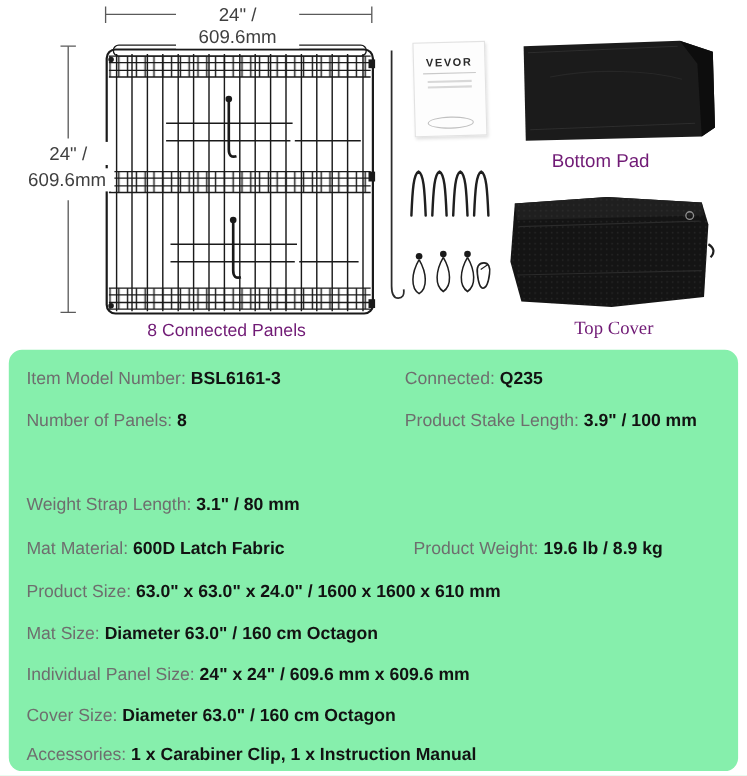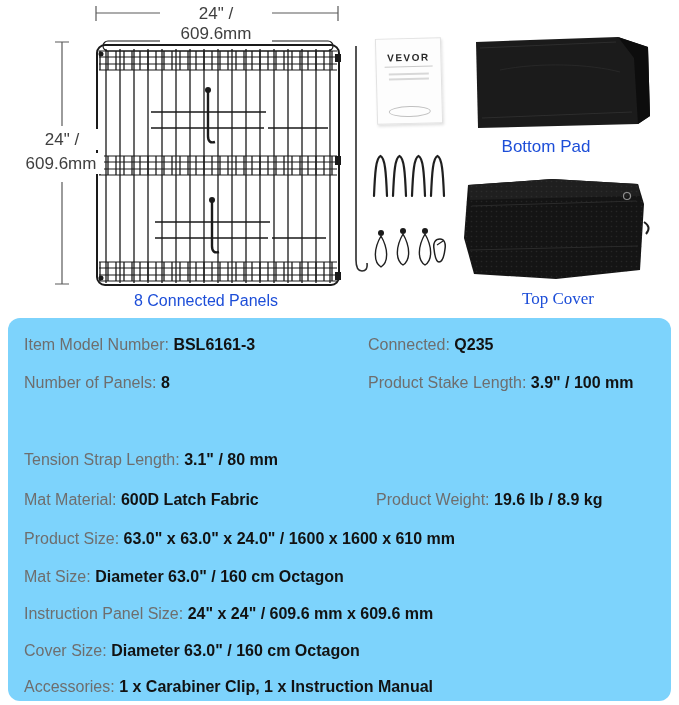--- a/index.html
+++ b/index.html
@@ -6,36 +6,36 @@
   #stage{
     position:relative;width:679px;height:705px;background:#ffffff;overflow:hidden;
     font-family:"Liberation Sans", sans-serif;color:#1a1a1a;
   }
   
   #art{position:absolute;left:0;top:0;width:679px;height:312px;}
   .dim-text{
     position:absolute;color:#3f3f3f;font-size:17px;line-height:21px;text-align:center;
     background:#fff;
   }
-  .caption{position:absolute;color:#1d4ed8;font-size:16px;text-align:center;}
+  .caption{position:absolute;color:#701a75;font-size:16px;text-align:center;}
   .caption.big{font-size:17px;}
   
   #manual{
     position:absolute;left:376px;top:38px;width:64px;height:84px;background:#fdfdfd;
     border:1px solid #e2e2e2;box-shadow:1px 2px 3px rgba(0,0,0,.12);
     transform:rotate(-1.5deg);text-align:center;
   }
   #manual .brand{font-size:10px;font-weight:bold;letter-spacing:1.5px;color:#2a2a2a;margin-top:13px;}
   #manual .rule{height:1px;background:#c9c9c9;margin:3px 8px 0 8px;}
   #manual .tiny{height:2px;background:#d8d8d8;margin:6px 12px 0 12px;}
   #manual .oval{width:40px;height:9px;border:1px solid #c0c0c0;border-radius:50%;margin:26px auto 0 auto;}
   
   #spec-panel{
     position:absolute;left:8px;top:318px;width:663px;height:383px;
-    background:#7dd3fc;border-radius:12px;
+    background:#86efac;border-radius:12px;
   }
   .srow{position:absolute;left:16px;right:10px;height:20px;font-size:16px;line-height:20px;white-space:nowrap;}
   .srow .cell{position:absolute;left:0;top:0;}
   .srow .cell.right{left:344px;}
   .lbl{color:#6e6e6e;}
   .val{color:#121212;font-weight:700;}
 </style>
 </head>
 <body>
 
@@ -171,21 +171,21 @@
       </div>
       <div class="cell right">
         <span class="lbl">Product Stake Length:</span>
         <span class="val">3.9" / 100 mm</span>
       </div>
     </div>
 
 
     <div class="srow" style="top:132px">
       <div class="cell">
-        <span class="lbl">Tension Strap Length:</span>
+        <span class="lbl">Weight Strap Length:</span>
         <span class="val">3.1" / 80 mm</span>
       </div>
     </div>
 
     <div class="srow" style="top:172px">
       <div class="cell">
         <span class="lbl">Mat Material:</span>
         <span class="val">600D Latch Fabric</span>
       </div>
       <div class="cell right" style="left:352px">
@@ -203,21 +203,21 @@
 
     <div class="srow" style="top:249px">
       <div class="cell">
         <span class="lbl">Mat Size:</span>
         <span class="val">Diameter 63.0" / 160 cm Octagon</span>
       </div>
     </div>
 
     <div class="srow" style="top:286px">
       <div class="cell">
-        <span class="lbl">Instruction Panel Size:</span>
+        <span class="lbl">Individual Panel Size:</span>
         <span class="val">24" x 24" / 609.6 mm x 609.6 mm</span>
       </div>
     </div>
 
     <div class="srow" style="top:323px">
       <div class="cell">
         <span class="lbl">Cover Size:</span>
         <span class="val">Diameter 63.0" / 160 cm Octagon</span>
       </div>
     </div>

